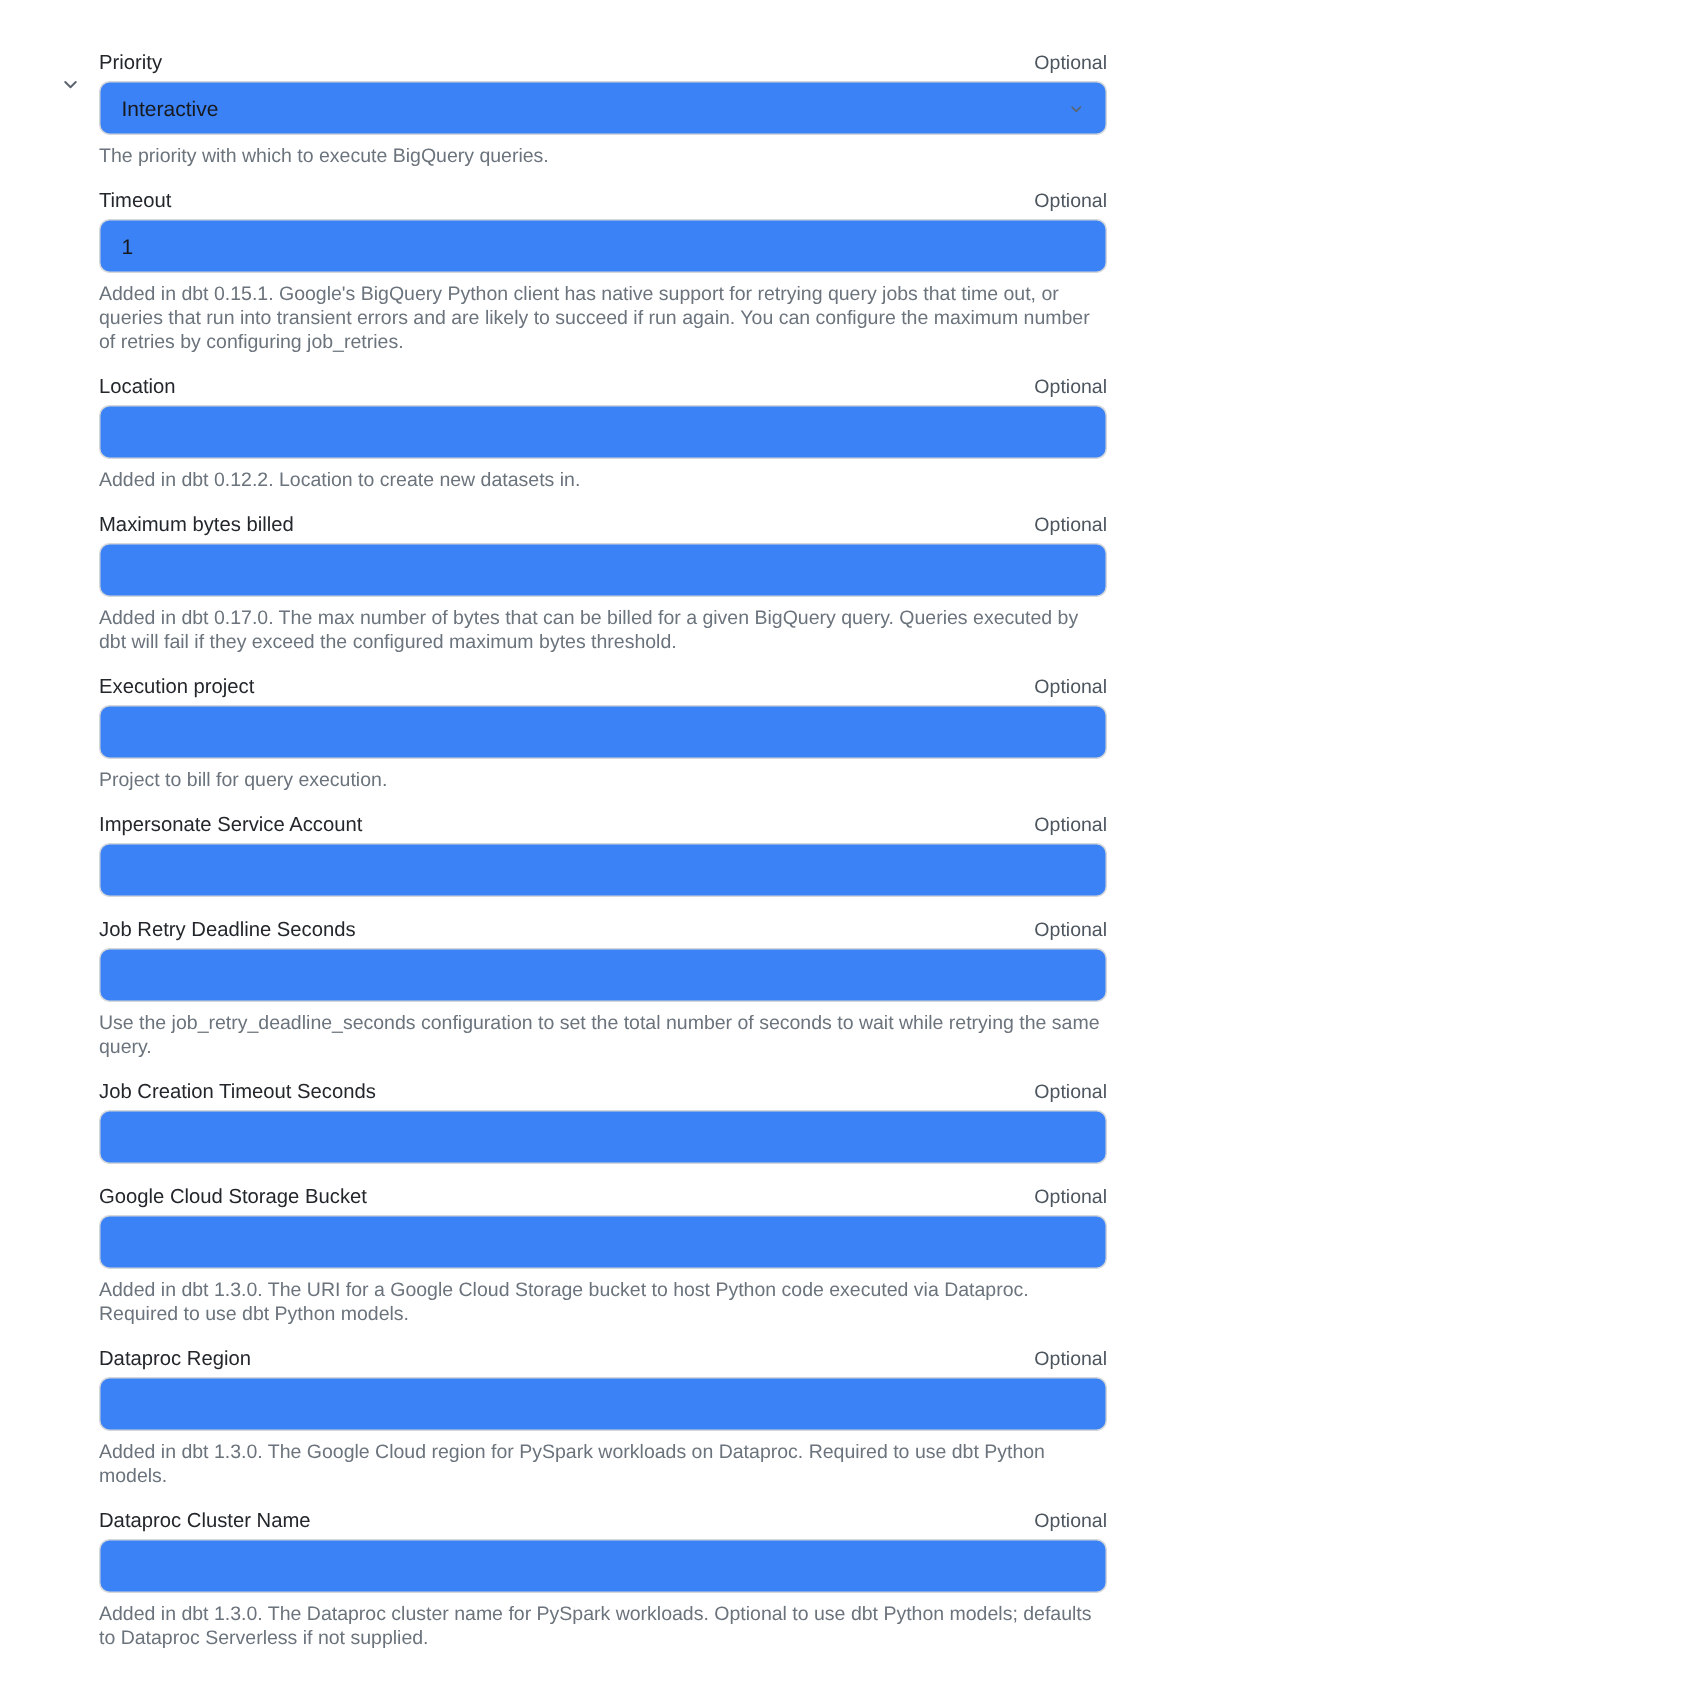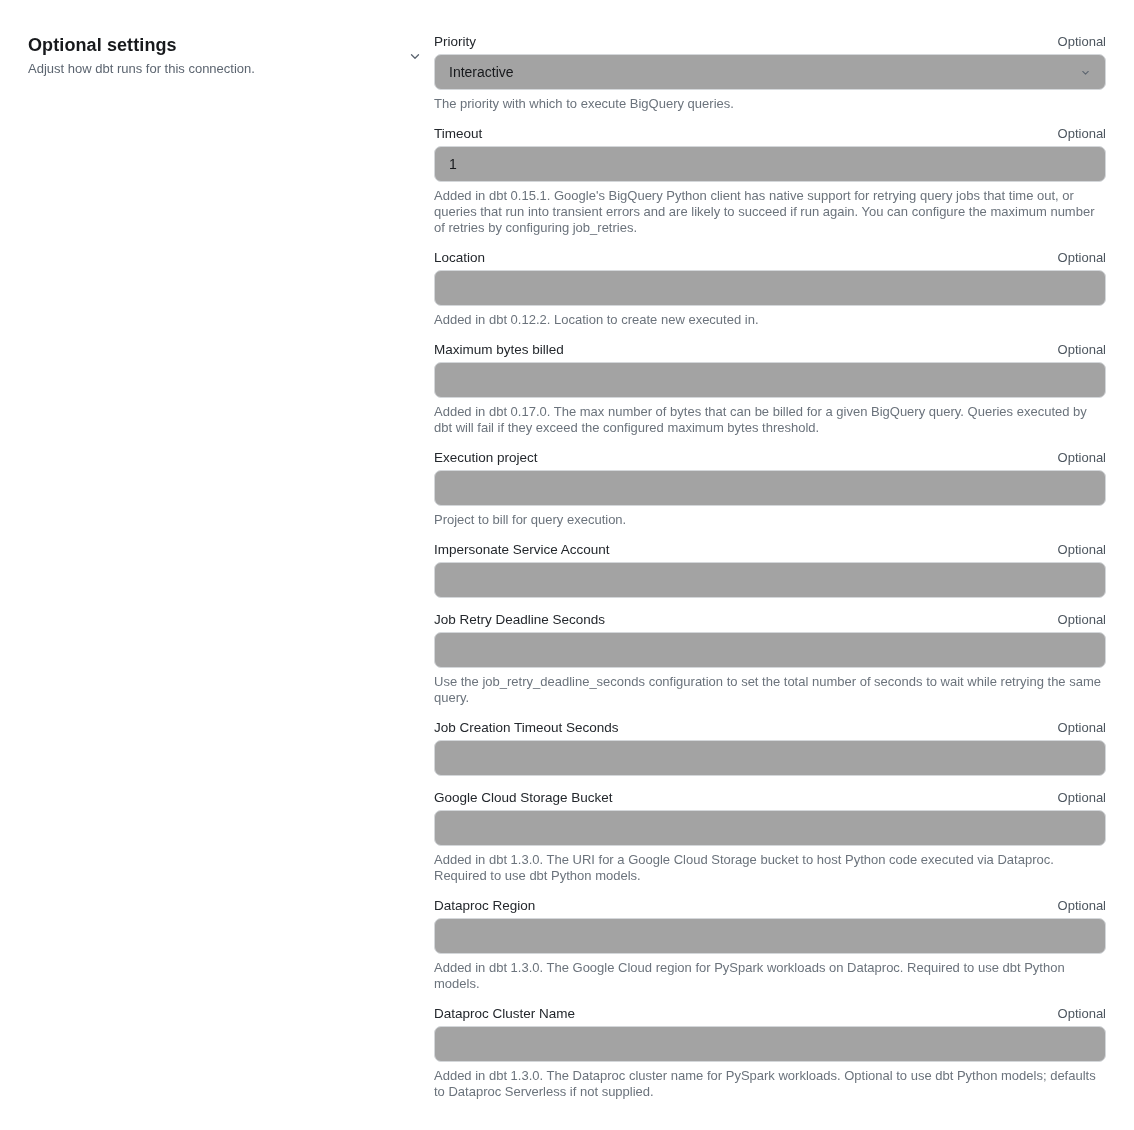--- a/index.html
+++ b/index.html
@@ -74,21 +74,21 @@
     font-size: 13px;
     font-weight: 400;
     color: #4d565f;
     line-height: 15px;
   }
   .text-input, .select-box {
     width: 100%;
     height: 36px;
     border: 1px solid #d4d7da;
     border-radius: 7px;
-    background: #a3a3a3;
+    background: #3b82f6;
     font-family: "Liberation Sans", "DejaVu Sans", sans-serif;
     font-size: 14px;
     color: #17191c;
     padding: 0 14px;
     outline: none;
   }
   .select-box {
     display: flex;
     align-items: center;
     justify-content: space-between;
@@ -110,24 +110,20 @@
     color: #6b737c;
     line-height: 16px;
   }
   .helper:empty { display: none; }
 </style>
 </head>
 <body>
 
 <div class="container">
 
-  <div class="left-col">
-    <div class="section-title">Optional settings</div>
-    <div class="section-subtitle">Adjust how dbt runs for this connection.</div>
-  </div>
 
   <div class="chevron-col">
     <button class="collapse-btn">
       <span>
         <svg width="14" height="14" viewBox="0 0 16 16" fill="none" stroke="currentColor" stroke-width="1.5" stroke-linecap="round" stroke-linejoin="round">
             <path d="M4 6.5l4 4 4-4"></path>
           </svg>
       </span>
     </button>
   </div>
@@ -158,21 +154,21 @@
       <input class="text-input" type="text" value="1" style="">
       <p class="helper">Added in dbt 0.15.1. Google's BigQuery Python client has native support for retrying query jobs that time out, or queries that run into transient errors and are likely to succeed if run again. You can configure the maximum number of retries by configuring job_retries.</p>
     </div>
 
     <div class="field">
       <div class="field-head">
         <label class="field-label">Location</label>
         <span class="optional-tag">Optional</span>
       </div>
       <input class="text-input" type="text" value="" style="">
-      <p class="helper">Added in dbt 0.12.2. Location to create new executed in.</p>
+      <p class="helper">Added in dbt 0.12.2. Location to create new datasets in.</p>
     </div>
 
     <div class="field">
       <div class="field-head">
         <label class="field-label">Maximum bytes billed</label>
         <span class="optional-tag">Optional</span>
       </div>
       <input class="text-input" type="text" value="" style="">
       <p class="helper">Added in dbt 0.17.0. The max number of bytes that can be billed for a given BigQuery query. Queries executed by dbt will fail if they exceed the configured maximum bytes threshold.</p>
     </div>

